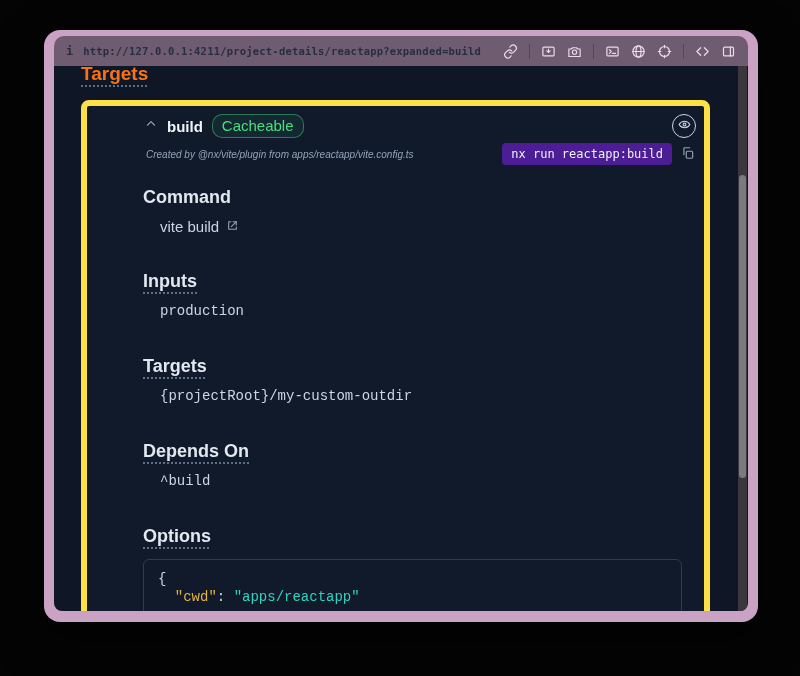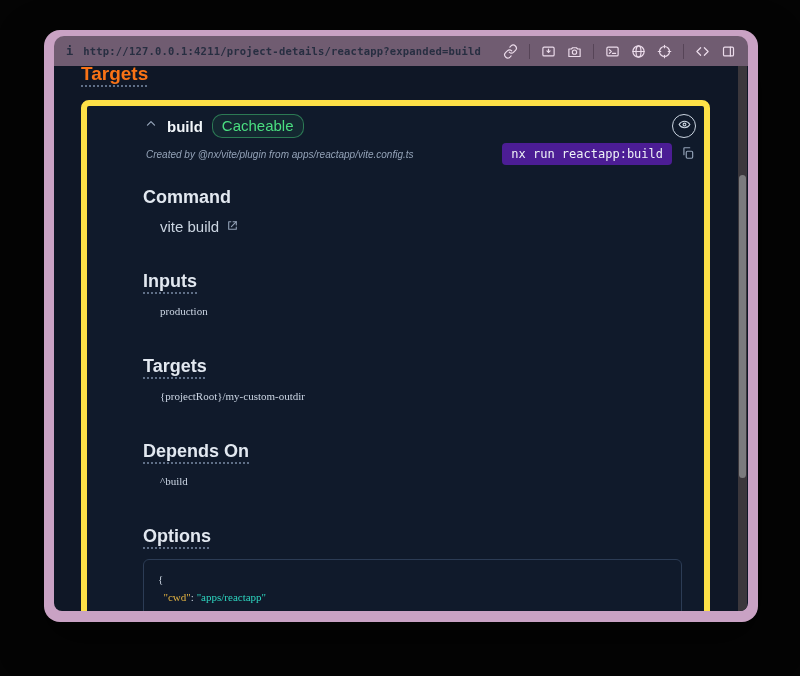--- a/index.html
+++ b/index.html
@@ -58,21 +58,21 @@
     font:12px "DejaVu Sans Mono", monospace; padding:4px 9px; border-radius:4px; white-space:nowrap;
   }
   .icon-btn { background:none; border:none; color:#94a3b8; cursor:pointer; display:flex; align-items:center; padding:0; }
 
   .card-body { padding:4px 16px 16px 10px; }
   .sec {
     display:inline-block; color:#e2e8f0; font-size:18px; font-weight:600; margin-top:18px;
   }
   .sec.dotted { text-decoration:underline dotted #5f6f87; text-underline-offset:5px; text-decoration-thickness:1.5px; }
   .sec-items { margin:10px 0 0 17px; }
-  .mono { font-family:Liberation Serif, serif; font-size:11px; color:#ccd6e4; }
+  .mono { font-family:Liberation Mono, monospace; font-size:14px; color:#ccd6e4; }
   .sec-items > div { line-height:18px; display:block; }
   .kv-key { font-weight:bold; color:#e2e8f0; }
   .cmd-row { margin:10px 0 0 17px; display:flex; align-items:center; gap:7px; color:#cbd5e1; font-size:15px; }
 
   .codebox {
     margin:12px 6px 0 0; border:1px solid #2c3c55; border-radius:6px;
     padding:10px 14px; white-space:pre; line-height:18px;
   }
   .json-key { color:#e3b341; }
   .json-str { color:#2dd4bf; }

